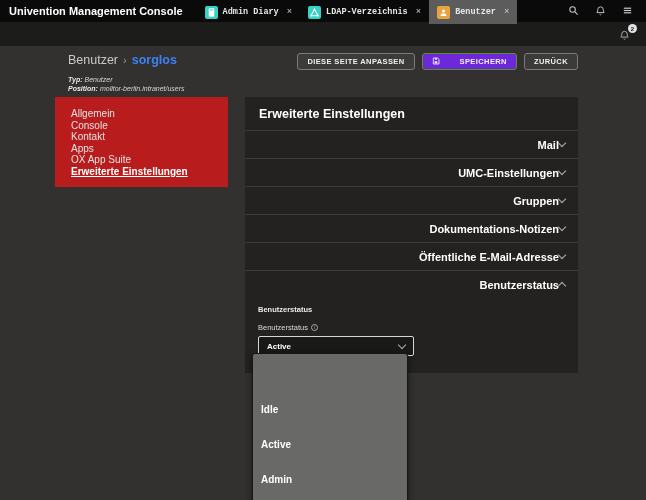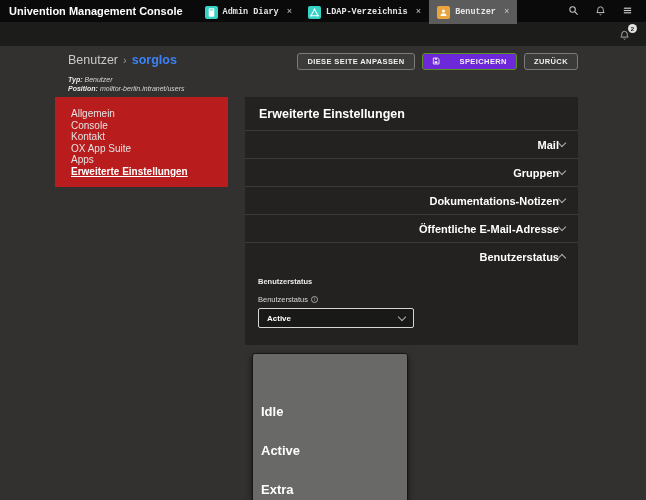--- a/index.html
+++ b/index.html
@@ -75,21 +75,21 @@
                color:#a8a8a8; font-size:5px; line-height:7px; display:inline-flex;
                align-items:center; justify-content:center; font-style:normal; box-sizing:border-box; }
   .select { width:156px; height:20px; background:#191917; border:1px solid #d6d6d6;
             border-radius:2px; display:flex; align-items:center; justify-content:space-between;
             padding:0 8px; font-size:8px; font-weight:bold; color:#ffffff; box-sizing:border-box; }
 
   
   .popup { position:absolute; left:252px; top:353px; width:156px; background:#696967;
            border:1px solid #161616; border-radius:3px; box-shadow:0 3px 6px rgba(0,0,0,0.55);
            box-sizing:border-box; padding-bottom:2px; z-index:10; }
-  .option { font-size:13px; font-weight:bold; color:#ffffff; padding:3.5px 8px 2.5px;margin-top:18px; }
+  .option { font-size:10px; font-weight:bold; color:#ffffff; padding:3.5px 8px 2.5px;margin-top:18px; }
   .option--empty { height:10px; padding:0; }
 </style>
 </head>
 <body>
 
 <div class="page">
 
   <div class="header">
     <div class="header-title">Univention Management Console</div>
     <div class="tabs">
@@ -182,30 +182,34 @@
       </span>
       <span>SPEICHERN</span>
     </div>
     <div class="btn btn--ghost">ZURÜCK</div>
   </div>
 
   <div class="sidebar">
     <div class="sidebar-item">Allgemein</div>
     <div class="sidebar-item">Console</div>
     <div class="sidebar-item">Kontakt</div>
+    <div class="sidebar-item">Apps</div>
     <div class="sidebar-item">OX App Suite</div>
-    <div class="sidebar-item">Apps</div>
     <div class="sidebar-item sidebar-item--active">Erweiterte Einstellungen</div>
   </div>
 
   <div class="main">
     <div class="main-title">Erweiterte Einstellungen</div>
 
     <div class="section">
       <span>Mail</span>
+      <span class="chev chev--down"></span>
+    </div>
+    <div class="section">
+      <span>UMC-Einstellungen</span>
       <span class="chev chev--down"></span>
     </div>
     <div class="section">
       <span>Gruppen</span>
       <span class="chev chev--down"></span>
     </div>
     <div class="section">
       <span>Dokumentations-Notizen</span>
       <span class="chev chev--down"></span>
     </div>
@@ -228,17 +232,17 @@
         <span>Active</span>
         <span class="chev chev--down"></span>
       </div>
     </div>
   </div>
 
   <div class="popup">
     <div class="option option--empty"></div>
     <div class="option">Idle</div>
     <div class="option">Active</div>
-    <div class="option">Extra</div>
+    <div class="option">Admin</div>
     <div class="option">Check</div>
   </div>
 
 </div>
 
 </body></html>

